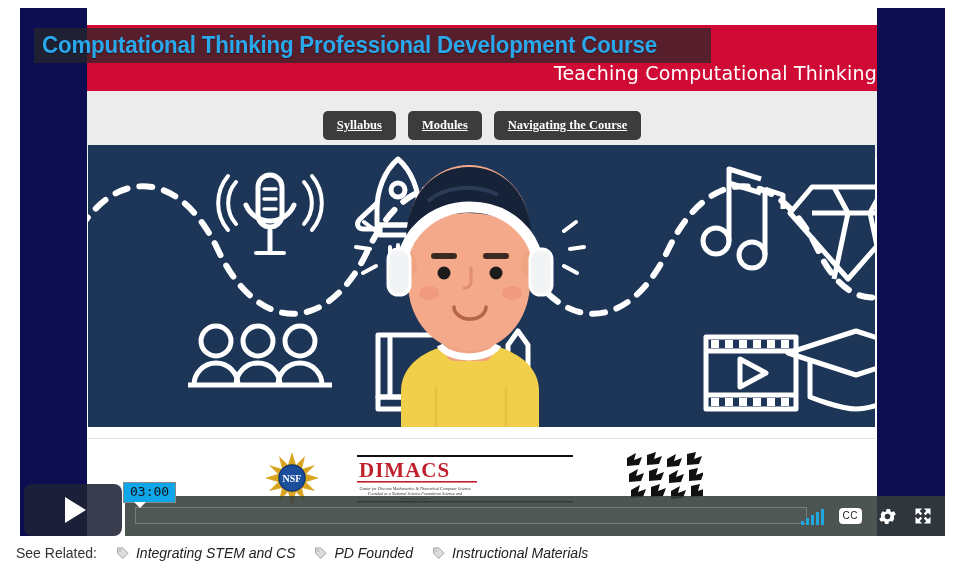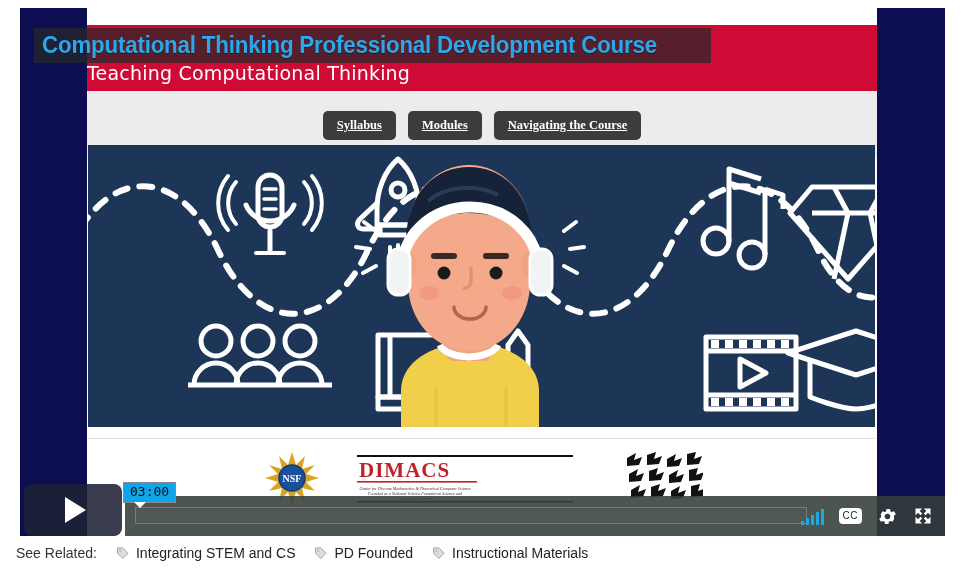--- a/index.html
+++ b/index.html
@@ -26,21 +26,21 @@
     position: absolute;
     left: 67px; top: 0px;
     width: 790px; height: 528px;
     background: #ffffff;
   }
 
   
   #banner {
     position:absolute; left:0; top:17px; width:790px; height:66px;
     background:#cf0a34;
-    display:flex; align-items:flex-end; justify-content:flex-start;
+    display:flex; align-items:flex-end; justify-content:flex-end;
   }
   #banner-text {
     color:#ffffff; font-size:19px; letter-spacing:.2px;
     padding-bottom:7px; white-space:nowrap;
     font-family:"DejaVu Sans", sans-serif; font-weight:400;
   }
 
   
   #navstrip {
     position:absolute; left:0; top:83px; width:790px; height:68px;
@@ -152,21 +152,21 @@
   }
 
   
   #related {
     position:absolute; left:16px; top:545px;
     display:flex; align-items:center; gap:9px;
     font-size:14px; color:#333;
   }
   #related-label { color:#333; font-size:14px; }
   .tag-link {
-    font-size:14px; color:#222;
+    font-style:italic; font-size:14px; color:#222;
     text-decoration:none; cursor:pointer; white-space:nowrap;
   }
   .tag-grp { display:flex; align-items:center; gap:6px; margin-left:9px; }
 </style>
 </head>
 <body>
 
 <div id="stage">
 
   <div id="player">

